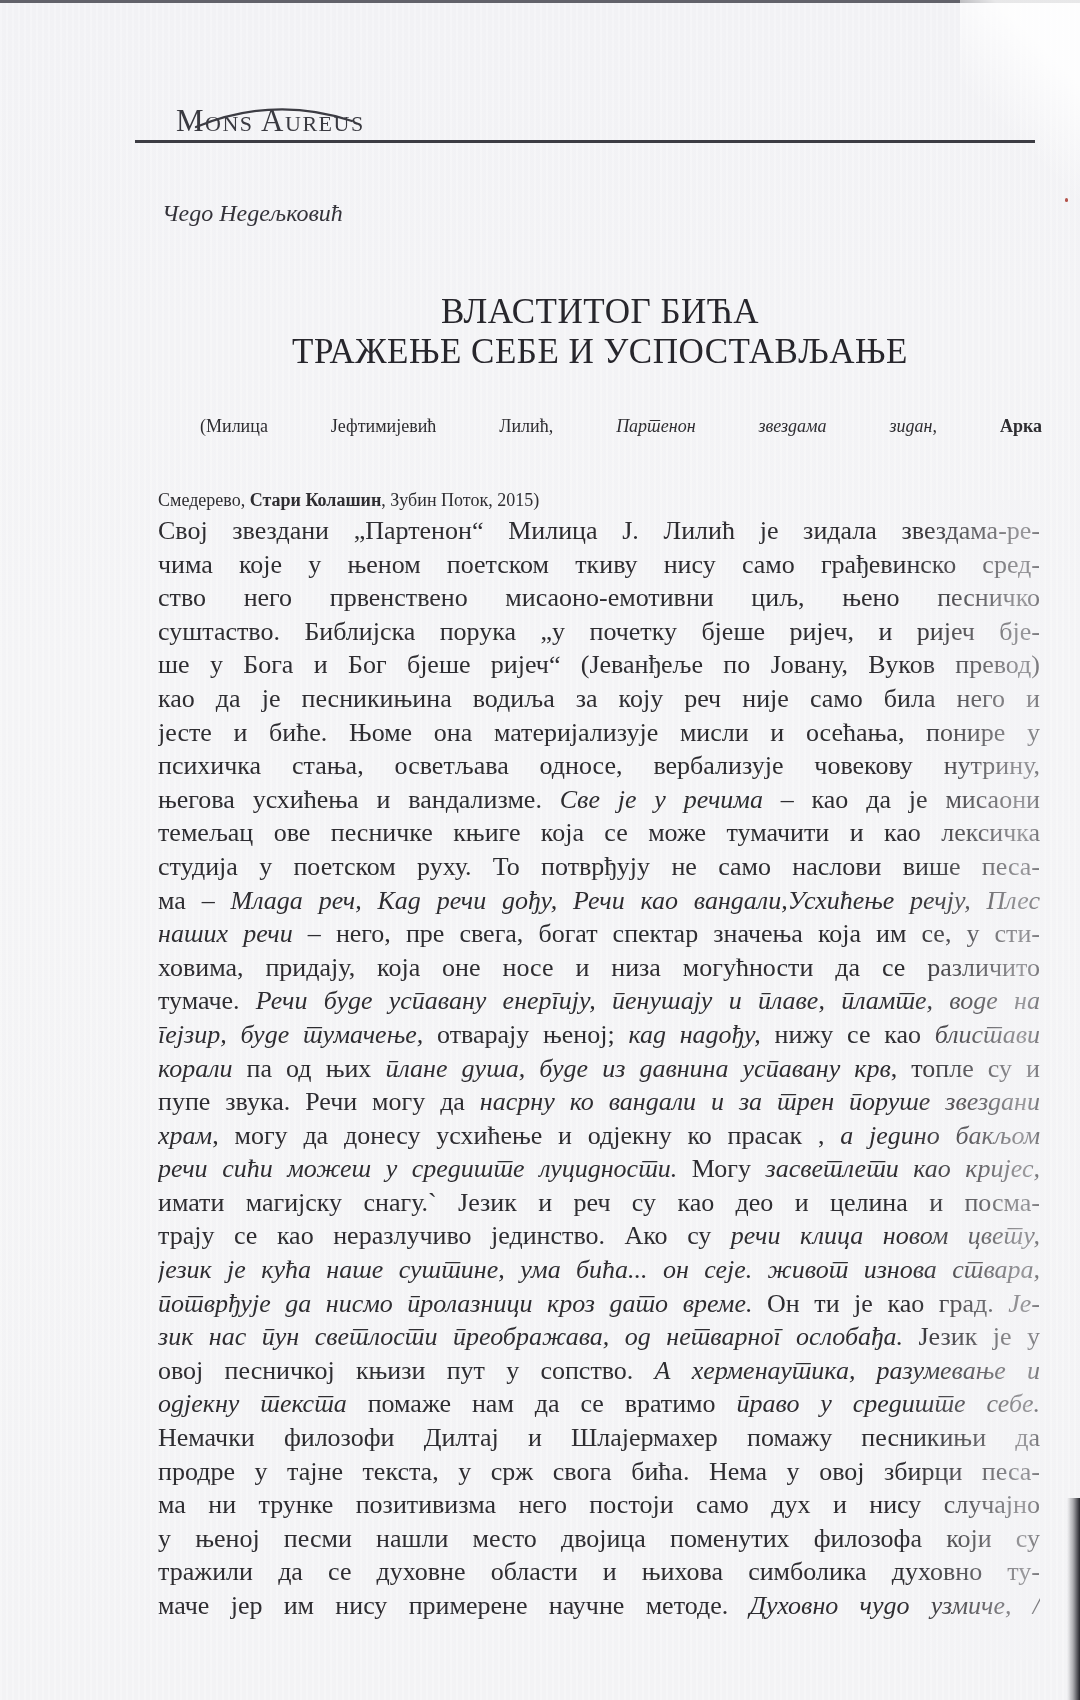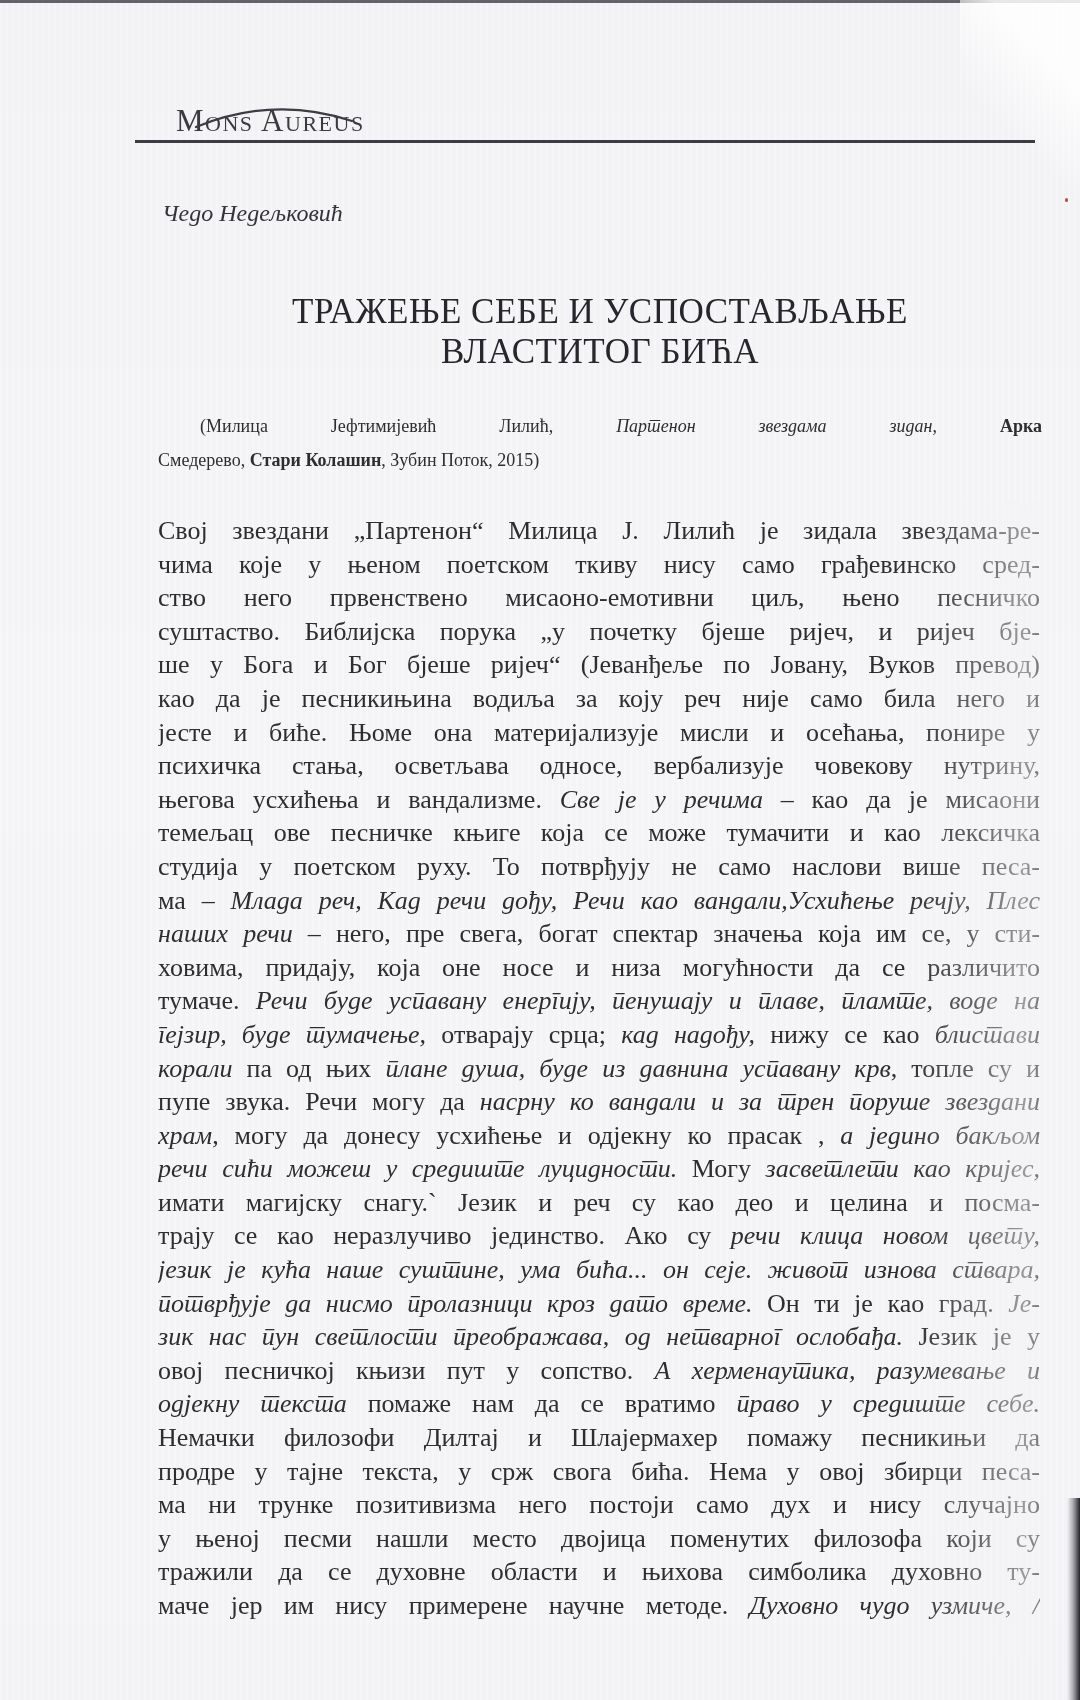--- a/index.html
+++ b/index.html
@@ -16,21 +16,21 @@
     background:linear-gradient(225deg, rgba(255,255,255,0.85) 0 26%, rgba(255,255,255,0) 62%);}
   .logo{position:absolute;left:176px;top:103px;font-variant:small-caps;
     font-size:31px;letter-spacing:1.5px;color:#3a3a41;white-space:nowrap;}
   .logo-arc{position:absolute;left:188px;top:93px;width:172px;height:46px;}
   .rule{position:absolute;left:135px;top:140px;width:900px;height:2.5px;background:#3c3c43;}
   .author{position:absolute;left:162px;top:200px;font-style:italic;font-size:24px;color:#34333a;}
   .title{position:absolute;left:158px;top:292px;width:884px;text-align:center;
     font-size:35px;line-height:40px;color:#27262c;letter-spacing:0.5px;}
   .subtitle{position:absolute;left:158px;top:410px;width:884px;font-size:18px;}
   .subtitle-line{height:33.6px;line-height:33.6px;text-align:justify;text-align-last:justify;overflow:hidden;}
-  .subtitle-line:last-child{text-align-last:left;}
+  .subtitle-line:last-child{text-align-last:left;margin-top:40px;}
   .subtitle-line.indent{padding-left:42px;width:842px;}
   .body-col{position:absolute;left:158px;top:514px;width:882px;font-size:26px;}
   .body-line{height:33.6px;line-height:33.6px;text-align:justify;text-align-last:justify;
     overflow:hidden;white-space:nowrap;}
   .it{font-style:italic;}
   .bd{font-weight:bold;}
   .fade-right{position:absolute;left:905px;top:500px;width:140px;height:1160px;pointer-events:none;
     background:linear-gradient(to right, rgba(243,243,246,0) 0%, rgba(243,243,246,0.30) 55%,
       rgba(243,243,246,0.55) 85%, rgba(243,243,246,0.30) 100%);}
   .edge-dark{position:absolute;right:0;top:1498px;width:13px;height:202px;
@@ -46,22 +46,22 @@
 
   <div class="logo">Mons Aureus</div>
   <svg class="logo-arc" viewBox="0 0 172 46">
     <path d="M 8 34 Q 86 2 164 28" fill="none" stroke="#3c3c43" stroke-width="2.2" stroke-linecap="round"></path>
   </svg>
   <div class="rule"></div>
 
   <div class="author">Чедо Недељковић</div>
 
   <div class="title">
+    <div>ВЛАСТИТОГ БИЋА</div>
     <div>ТРАЖЕЊЕ СЕБЕ И УСПОСТАВЉАЊЕ</div>
-    <div>ВЛАСТИТОГ БИЋА</div>
   </div>
 
   <div class="subtitle" id="subtitle">
       <div class="subtitle-line indent"><span>(Милица Јефтимијевић Лилић, </span><span class="it">Партенон звездама зидан</span><span>, </span><span class="bd">Арка</span></div>
       <div class="subtitle-line"><span>Смедерево, </span><span class="bd">Стари Колашин</span><span>, Зубин Поток, 2015)</span></div>
     </div>
 
   <div class="body-col" id="bodycol">
       <div class="body-line"><span>Свој звездани „Партенон“ Милица Ј. Лилић је зидала звездама-ре-</span></div>
       <div class="body-line"><span>чима које у њеном поетском ткиву нису само грађевинско сред-</span></div>
@@ -71,21 +71,21 @@
       <div class="body-line"><span>као да је песникињина водиља за коју реч није само била него и</span></div>
       <div class="body-line"><span>јесте и биће. Њоме она материјализује мисли и осећања, понире у</span></div>
       <div class="body-line"><span>психичка стања, осветљава односе, вербализује човекову нутрину,</span></div>
       <div class="body-line"><span>његова усхићења и вандализме. </span><span class="it">Све је у речима</span><span> – као да је мисаони</span></div>
       <div class="body-line"><span>темељац ове песничке књиге која се може тумачити и као лексичка</span></div>
       <div class="body-line"><span>студија у поетском руху. То потврђују не само наслови више песа-</span></div>
       <div class="body-line"><span>ма – </span><span class="it">Млада реч, Кад речи дођу, Речи као вандали,Усхићење речју, Плес</span></div>
       <div class="body-line"><span class="it">наших речи</span><span> – него, пре свега, богат спектар значења која им се, у сти-</span></div>
       <div class="body-line"><span>ховима, придају, која оне носе и низа могућности да се различито</span></div>
       <div class="body-line"><span>тумаче. </span><span class="it">Речи буде успавану енергију, пенушају и плаве, пламте, воде на</span></div>
-      <div class="body-line"><span class="it">гејзир, буде тумачење, </span><span>отварају срца; </span><span class="it">кад надођу, </span><span>нижу се као </span><span class="it">блистави</span></div>
+      <div class="body-line"><span class="it">гејзир, буде тумачење, </span><span>отварају њеној; </span><span class="it">кад надођу, </span><span>нижу се као </span><span class="it">блистави</span></div>
       <div class="body-line"><span class="it">корали </span><span>па од њих </span><span class="it">плане душа, буде из давнина успавану крв</span><span>, топле су и</span></div>
       <div class="body-line"><span>пупе звука. Речи могу да </span><span class="it">насрну ко вандали и за трен поруше звездани</span></div>
       <div class="body-line"><span class="it">храм</span><span>, могу да донесу усхићење и одјекну ко прасак , </span><span class="it">а једино бакљом</span></div>
       <div class="body-line"><span class="it">речи сићи можеш у средиште луцидности. </span><span>Могу </span><span class="it">засветлети као кријес,</span></div>
       <div class="body-line"><span>имати магијску снагу.` Језик и реч су као део и целина и посма-</span></div>
       <div class="body-line"><span>трају се као неразлучиво јединство. Ако су </span><span class="it">речи клица новом цвету,</span></div>
       <div class="body-line"><span class="it">језик је кућа наше суштине, ума бића... он сеје. живот изнова ствара,</span></div>
       <div class="body-line"><span class="it">потврђује да нисмо пролазници кроз дато време. </span><span>Он ти је као град. </span><span class="it">Је-</span></div>
       <div class="body-line"><span class="it">зик нас пун светлости преображава, од нетварног ослобађа. </span><span>Језик је у</span></div>
       <div class="body-line"><span>овој песничкој књизи пут у сопство. </span><span class="it">А херменаутика, разумевање и</span></div>

